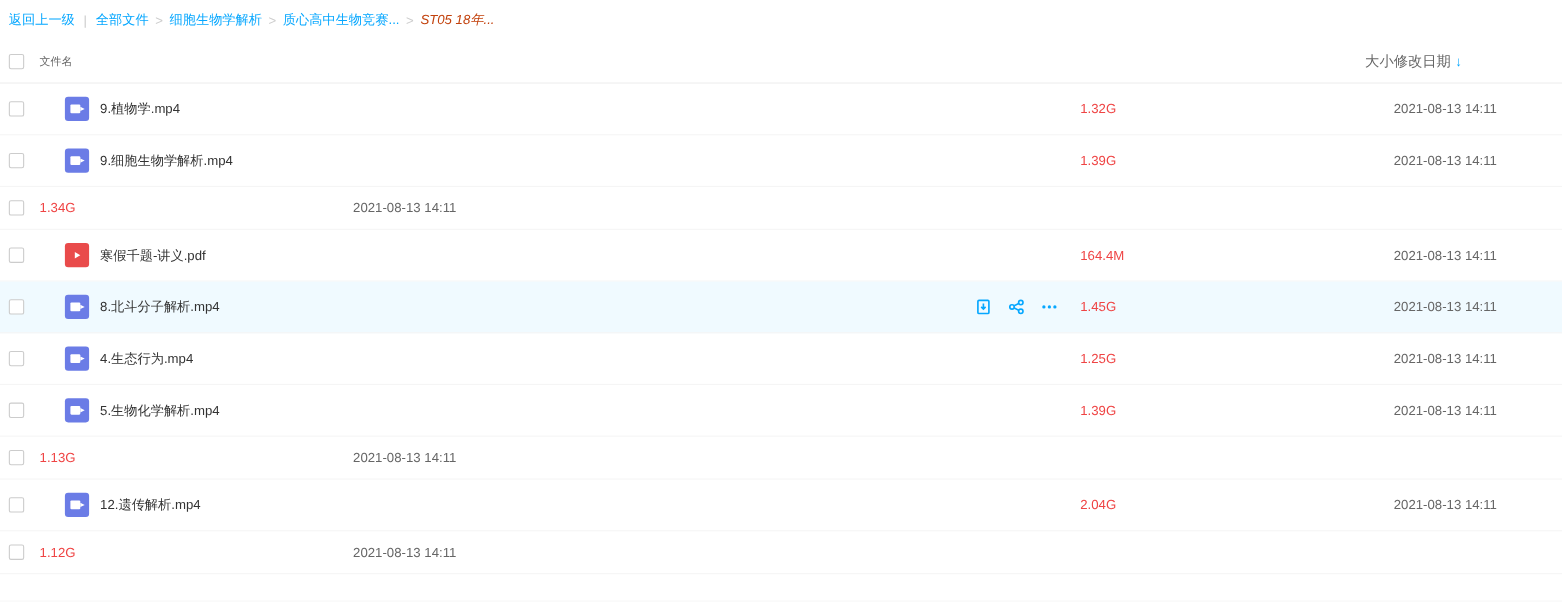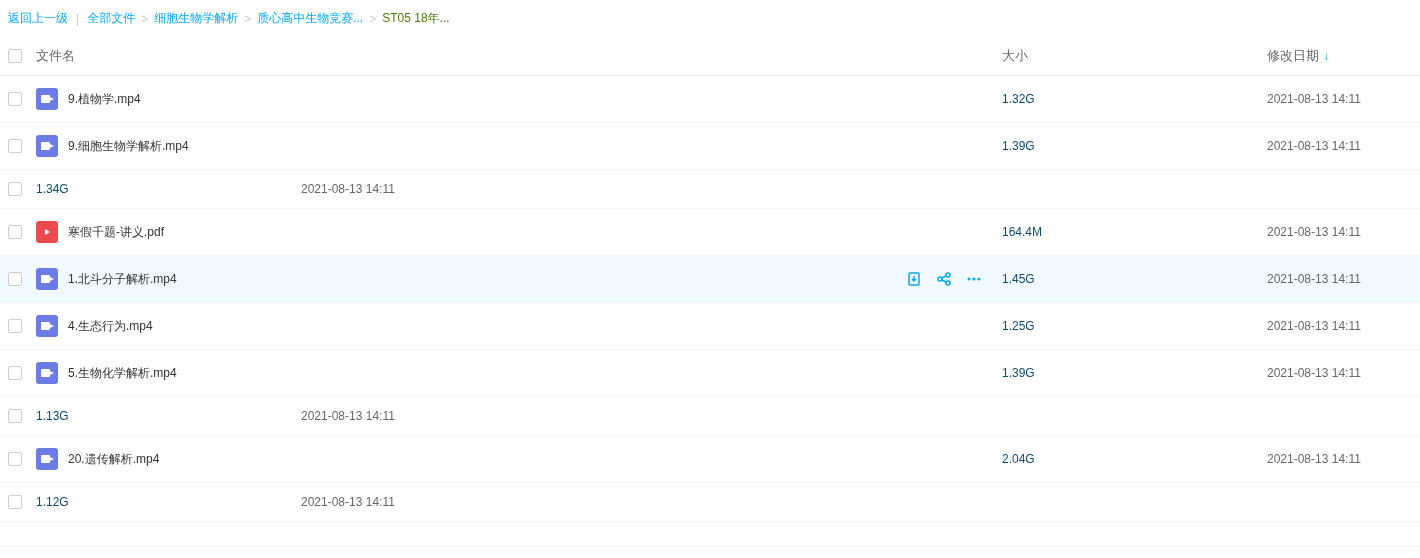--- a/index.html
+++ b/index.html
@@ -1,35 +1,35 @@
 <!DOCTYPE html>
 <html><head>
   <meta charset="utf-8">
   <style>
     * { margin: 0; padding: 0; box-sizing: border-box; }
     body { font-family: "Microsoft YaHei", Arial, sans-serif; font-size: 12px; color: #333; background: #fff; }
     
     .breadcrumb { padding: 10px 8px; display: flex; align-items: center; gap: 4px; }
     .breadcrumb a { color: #06a7ff; text-decoration: none; cursor: pointer; }
     .breadcrumb .sep { color: #ccc; margin: 0 2px; }
-    .breadcrumb .current { color: #4d7c0f; }
+    .breadcrumb .current { color: #c2410c; font-style: italic; }
     .breadcrumb .divider { color: #ccc; margin: 0 4px; }
     
     .header-row { display: flex; align-items: center; padding: 10px 8px; border-bottom: 1px solid #eee; color: #666; }
     .header-row .checkbox-col { width: 28px; }
-    .header-row .name-col { flex: 1; font-size: 13px; }
-    .header-row .size-col { width: 265px; font-size: 13px; }
+    .header-row .name-col { flex: 1; font-size: 10px; }
+    .header-row .size-col { width: 265px; font-size: 13px; text-align: right; }
     .header-row .date-col { width: 145px; font-size: 13px; display: flex; align-items: center; gap: 4px; }
     
     .file-row { display: flex; align-items: center; padding: 12px 8px; border-bottom: 1px solid #f5f5f5; }
     .file-row.hovered { background: #f0faff; }
     .file-row .checkbox-col { width: 28px; }
-    .file-row .name-col { flex: 1; display: flex; align-items: center; gap: 10px; }
-    .file-row .size-col { width: 265px; color: #0c4a6e; font-size: 12px; }
-    .file-row .date-col { width: 145px; color: #666; font-size: 12px; }
+    .file-row .name-col { flex: 1; display: flex; align-items: center; gap: 10px; margin-left: 23px; }
+    .file-row .size-col { width: 265px; color: #ef4444; font-size: 12px; }
+    .file-row .date-col { width: 145px; color: #666; font-size: 12px; margin-left: 20px; }
     .file-row .actions { display: none; gap: 14px; margin-right: 20px; }
     .file-row.hovered .actions { display: flex; }
     
     .checkbox { width: 14px; height: 14px; border: 1px solid #ccc; border-radius: 2px; background: #fff; cursor: pointer; }
     
     .file-icon { width: 22px; height: 22px; border-radius: 3px; display: flex; align-items: center; justify-content: center; flex-shrink: 0; position: relative; }
     .file-icon.video { background: #6b7ce6; }
     .file-icon.video::before { content: ''; position: absolute; left: 5px; top: 7px; width: 9px; height: 8px; background: #fff; border-radius: 1px; }
     .file-icon.video::after { content: ''; position: absolute; right: 4px; top: 9px; width: 0; height: 0; border-left: 4px solid #fff; border-top: 2px solid transparent; border-bottom: 2px solid transparent; }
     .file-icon.pdf { background: #e94b4b; }
@@ -109,21 +109,21 @@
       </div>
       <div class="size-col">164.4M</div>
       <div class="date-col">2021-08-13 14:11</div>
     </div>
     <div class="file-row hovered">
       <div class="checkbox-col">
         <div class="checkbox"></div>
       </div>
       <div class="name-col">
         <div class="file-icon video"></div>
-        <span class="file-name">1.北斗分子解析.mp4</span>
+        <span class="file-name">8.北斗分子解析.mp4</span>
       </div>
       <div class="actions">
         <div class="action-icon">
           <svg viewBox="0 0 16 16" fill="none" stroke="#06a7ff" stroke-width="1.5">
             <rect x="3" y="2" width="10" height="12" rx="1"></rect>
             <path d="M8 5v5M6 8l2 2 2-2"></path>
           </svg>
         </div>
         <div class="action-icon">
           <svg viewBox="0 0 16 16" fill="none" stroke="#06a7ff" stroke-width="1.5">
@@ -172,21 +172,21 @@
       </div>
       <div class="size-col">1.13G</div>
       <div class="date-col">2021-08-13 14:11</div>
     </div>
     <div class="file-row">
       <div class="checkbox-col">
         <div class="checkbox"></div>
       </div>
       <div class="name-col">
         <div class="file-icon video"></div>
-        <span class="file-name">20.遗传解析.mp4</span>
+        <span class="file-name">12.遗传解析.mp4</span>
       </div>
       <div class="size-col">2.04G</div>
       <div class="date-col">2021-08-13 14:11</div>
     </div>
     <div class="file-row">
       <div class="checkbox-col">
         <div class="checkbox"></div>
       </div>
       <div class="size-col">1.12G</div>
       <div class="date-col">2021-08-13 14:11</div>

